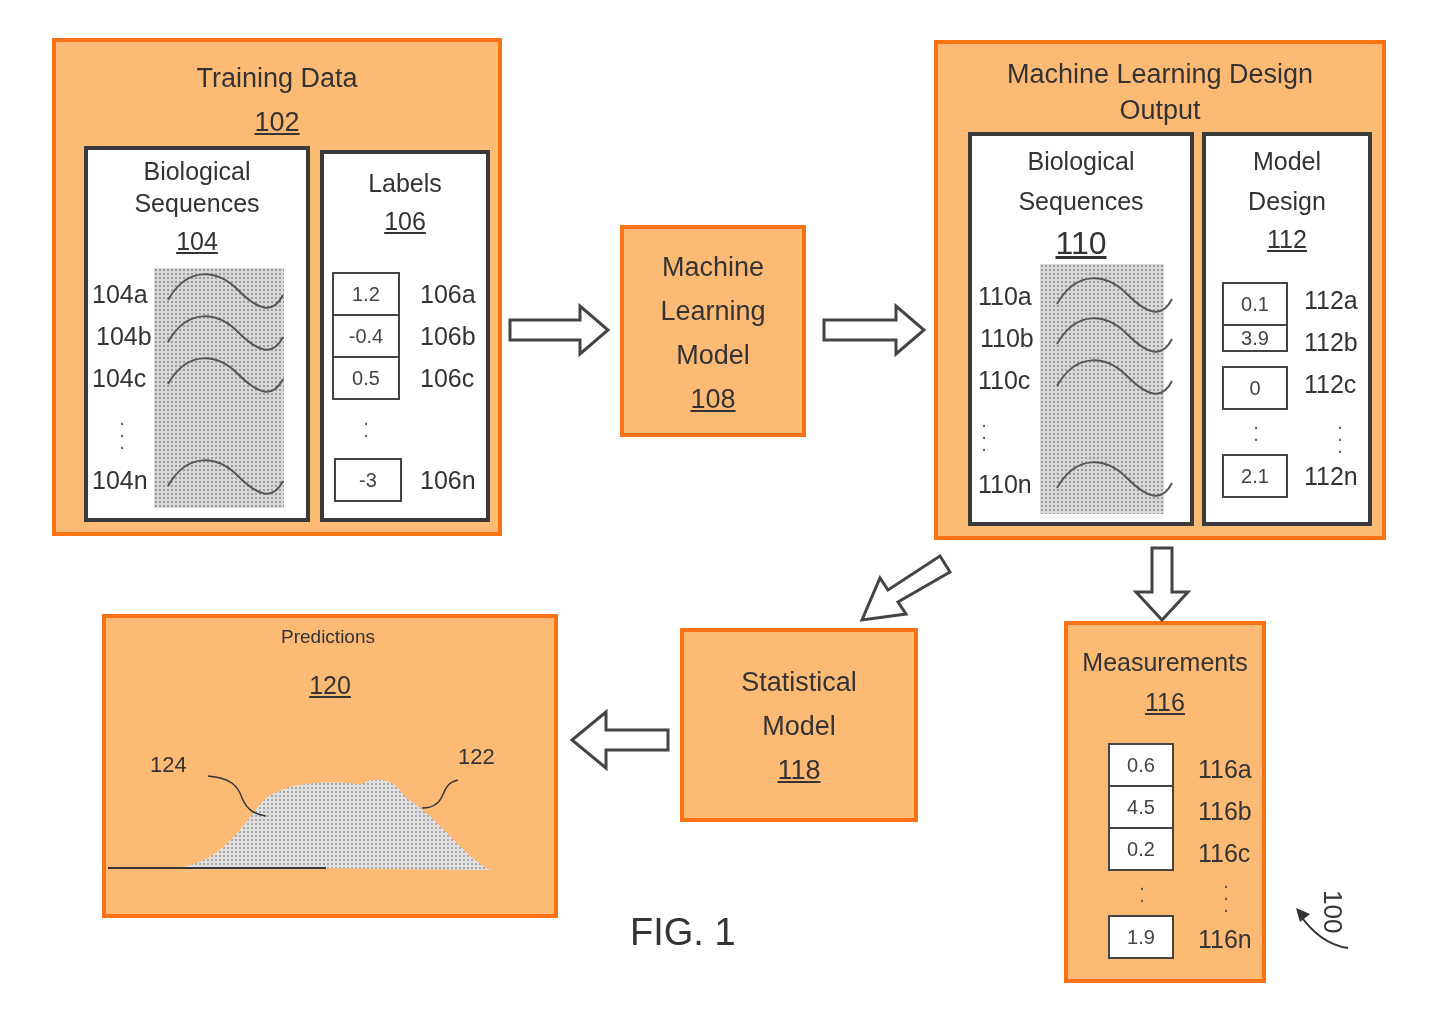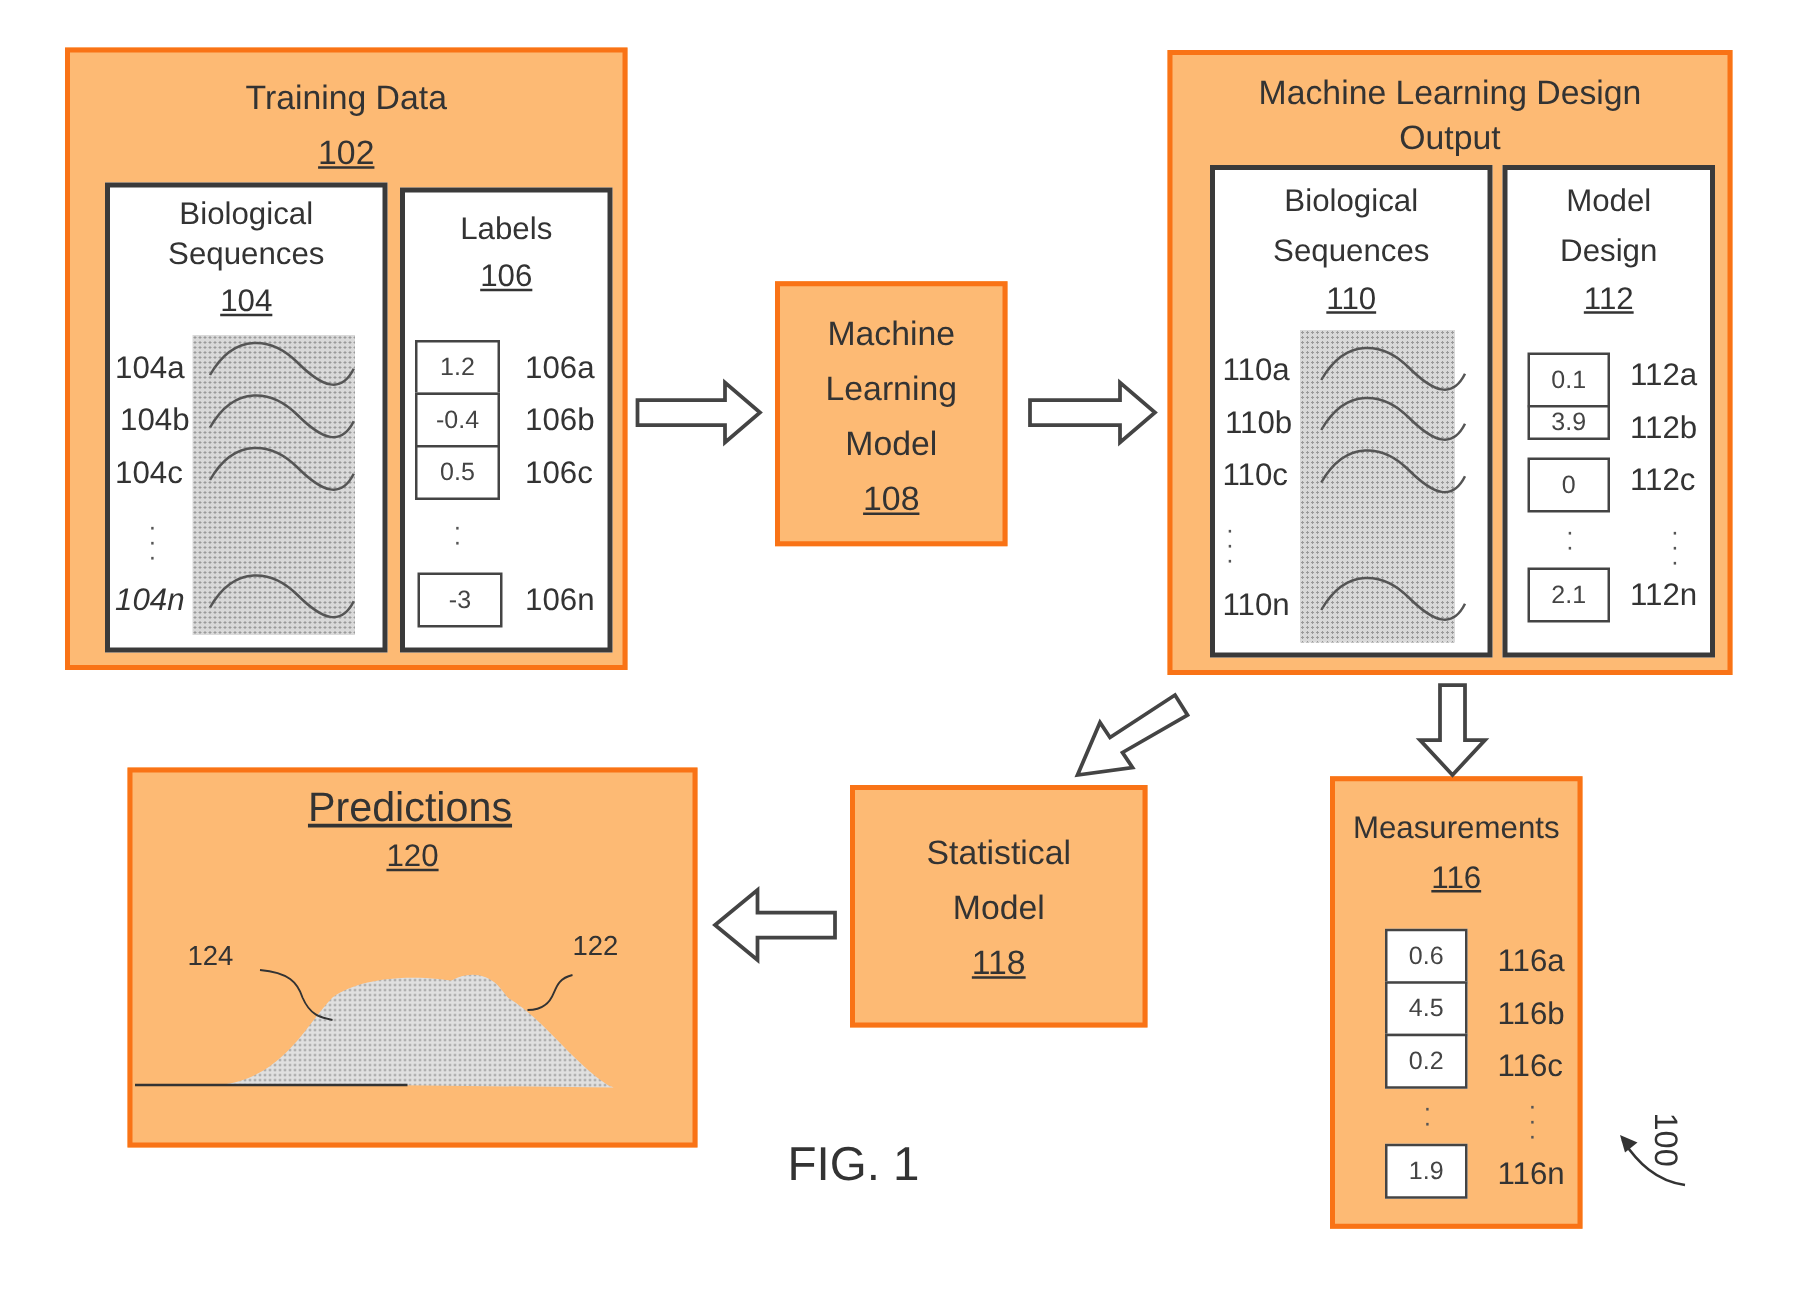--- a/index.html
+++ b/index.html
@@ -27,21 +27,21 @@
 
   <div class="inner" style="left:28px;top:104px;width:226px;height:376px;">
     <div class="t" style="left:0;right:0;top:6px;font-size:25px;">Biological</div>
     <div class="t" style="left:0;right:0;top:38px;font-size:25px;">Sequences</div>
     <div class="t ref" style="left:0;right:0;top:76px;font-size:25px;">104</div>
     <div class="seqpanel" style="left:66px;top:118px;width:130px;height:240px;"></div>
     <div class="lbl" style="left:4px;top:130px;">104a</div>
     <div class="lbl" style="left:8px;top:172px;">104b</div>
     <div class="lbl" style="left:4px;top:214px;">104c</div>
     <div class="vdots" style="left:24px;top:266px;">·<br>·<br>·</div>
-    <div class="lbl" style="left:4px;top:316px;font-style:italic;">104n</div>
+    <div class="lbl" style="left:4px;top:316px;">104n</div>
     <svg class="abs" width="220" height="370">
       <g fill="none" stroke="#555" stroke-width="2">
         <path d="M80 150 C100 115,130 120,150 140 S185 165,195 145"></path>
         <path d="M80 192 C100 157,130 162,150 182 S185 207,195 187"></path>
         <path d="M80 234 C100 199,130 204,150 224 S185 249,195 229"></path>
         <path d="M80 336 C100 301,130 306,150 326 S185 351,195 331"></path>
       </g>
     </svg>
   </div>
 
@@ -67,21 +67,21 @@
   <div class="t ref" style="left:0;right:0;top:154px;">108</div>
 </div>
 
 <div class="box" style="left:934px;top:40px;width:452px;height:500px;">
   <div class="t" style="left:0;right:0;top:50px;">Output</div>
   <div class="t" style="left:0;right:0;top:14px;">Machine Learning Design</div>
 
   <div class="inner" style="left:30px;top:88px;width:226px;height:394px;">
     <div class="t" style="left:0;right:0;top:10px;font-size:25px;">Biological</div>
     <div class="t" style="left:0;right:0;top:50px;font-size:25px;">Sequences</div>
-    <div class="t ref" style="left:0;right:0;top:88px;font-size:25px;">110</div>
+    <div class="t ref" style="left:0;right:0;top:88px;font-size:32px;">110</div>
     <div class="seqpanel" style="left:68px;top:128px;width:124px;height:250px;"></div>
     <div class="lbl" style="left:6px;top:146px;">110a</div>
     <div class="lbl" style="left:8px;top:188px;">110b</div>
     <div class="lbl" style="left:6px;top:230px;">110c</div>
     <div class="vdots" style="left:2px;top:282px;">·<br>·<br>·</div>
     <div class="lbl" style="left:6px;top:334px;">110n</div>
     <svg class="abs" width="220" height="390">
       <g fill="none" stroke="#555" stroke-width="2">
         <path d="M85 168 C105 133,135 138,155 158 S190 183,200 163"></path>
         <path d="M85 208 C105 173,135 178,155 198 S190 223,200 203"></path>
@@ -123,21 +123,21 @@
   <div class="lbl" style="left:130px;top:300px;">116n</div>
 </div>
 
 <div class="box" style="left:680px;top:628px;width:238px;height:194px;">
   <div class="t" style="left:0;right:0;top:34px;">Statistical</div>
   <div class="t" style="left:0;right:0;top:78px;">Model</div>
   <div class="t ref" style="left:0;right:0;top:122px;">118</div>
 </div>
 
 <div class="box" style="left:102px;top:614px;width:456px;height:304px;">
-  <div class="t" style="left:0;right:4px;top:8px;font-size:33px;text-decoration:underline;">Predictions</div>
+  <div class="t" style="left:0;right:4px;top:8px;font-size:19px;">Predictions</div>
   <div class="t ref" style="left:0;right:0;top:52px;font-size:25px;">120</div>
   <svg class="abs" width="450" height="300">
     <defs>
       <pattern id="dots" width="4" height="4" patternUnits="userSpaceOnUse">
         <rect width="4" height="4" fill="#e0e0e0"></rect>
         <circle cx="2" cy="2" r="0.9" fill="#8a8a8a"></circle>
       </pattern>
     </defs>
     <path d="M70 250 C120 245,140 200,160 180 C190 158,260 160,300 180 C330 198,350 230,380 250 Z" fill="url(#dots)" stroke="none"></path>
     <path d="M200 250 C225 230,230 190,250 170 C262 160,280 158,292 170 C310 190,330 230,385 252 Z" fill="url(#dots)" stroke="none"></path>

